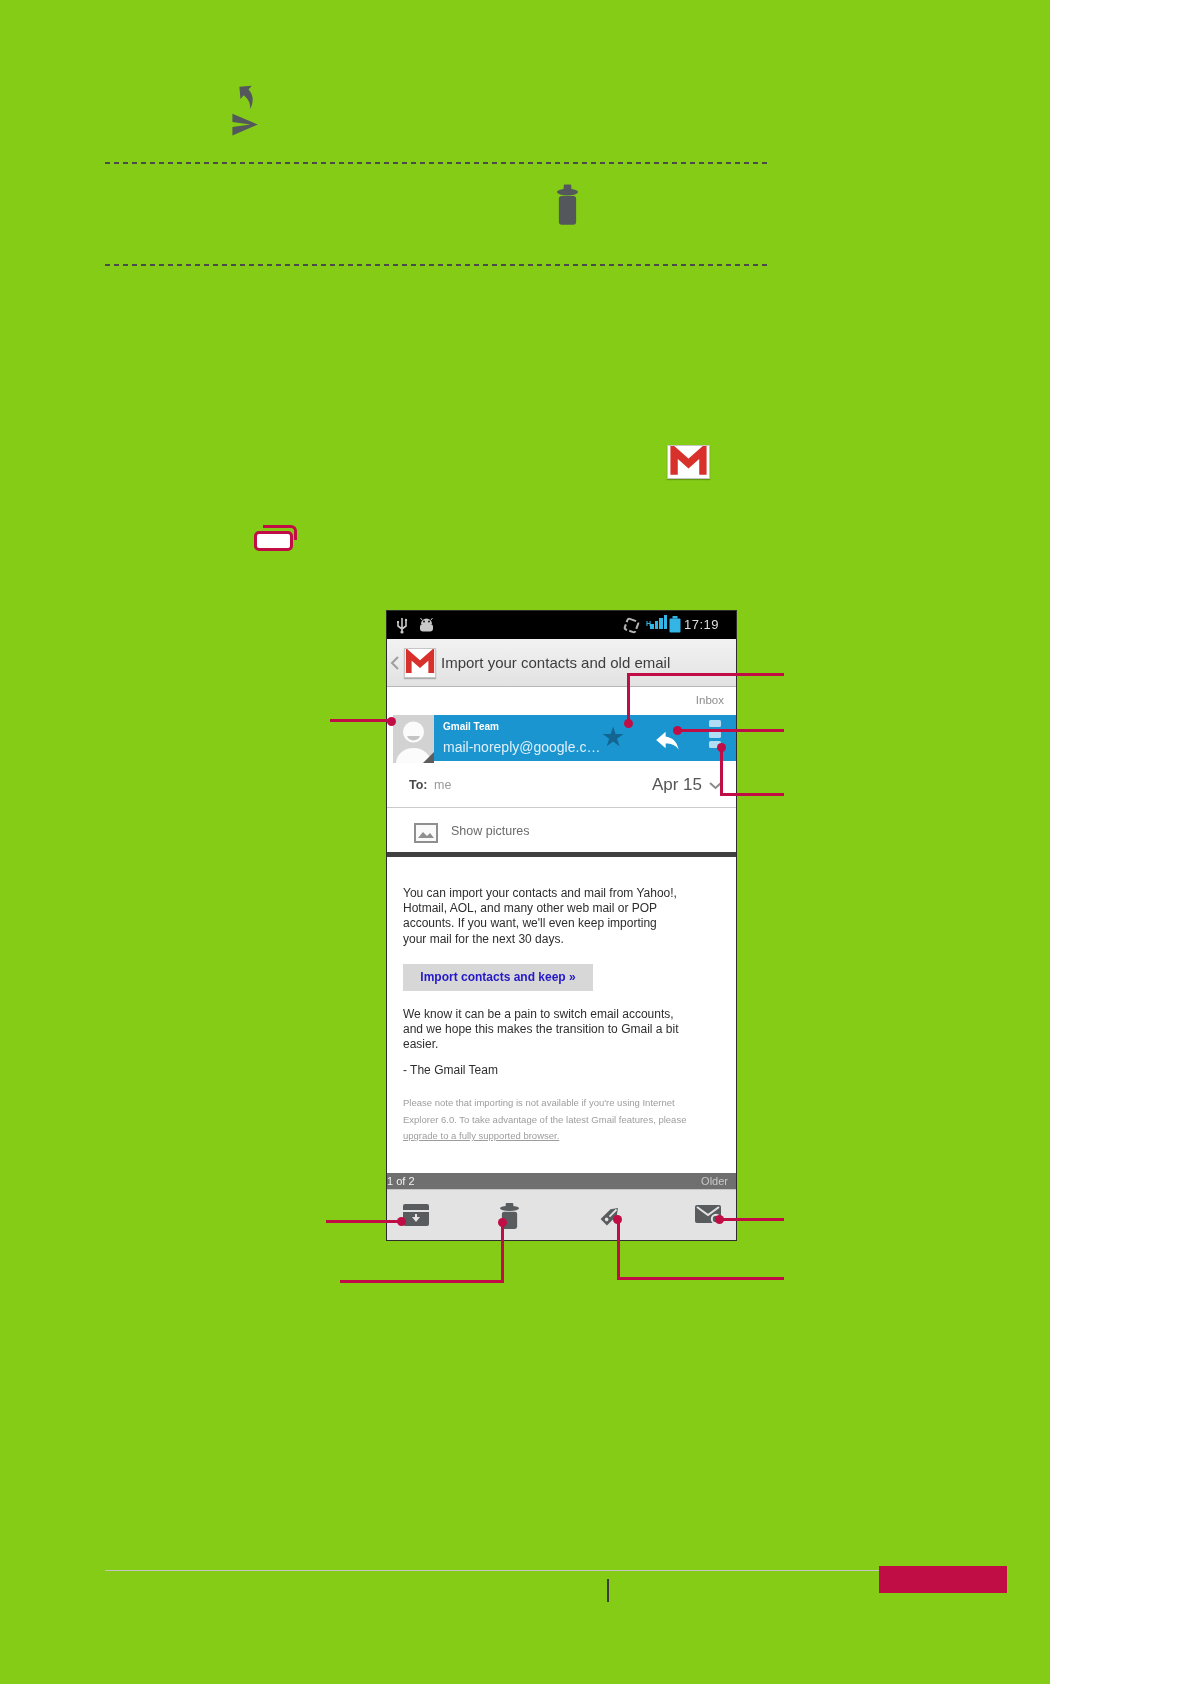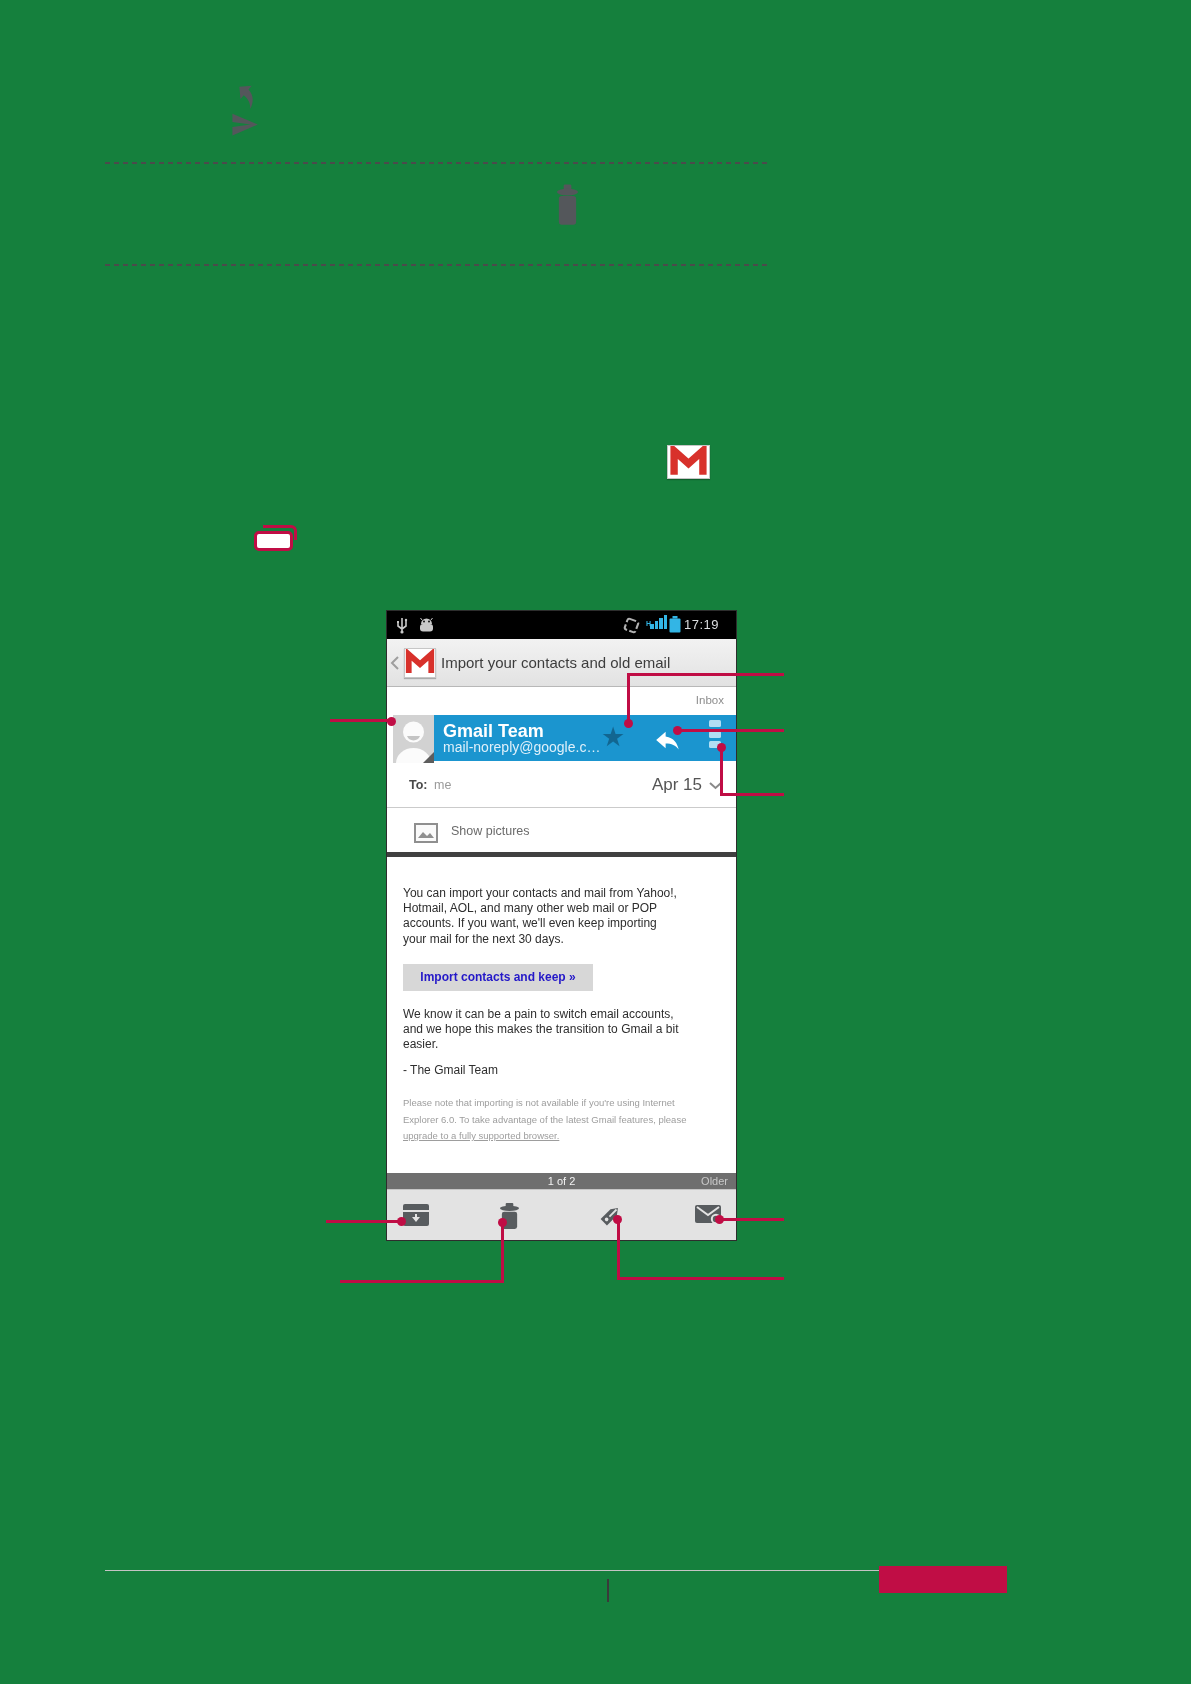--- a/index.html
+++ b/index.html
@@ -1,46 +1,46 @@
 <!DOCTYPE html>
 <html><head>
 <meta charset="utf-8">
 <style>
   html,body{margin:0;padding:0;background:#fff;}
-  #page{position:relative;width:1191px;height:1684px;background:#15803d;overflow:hidden;
+  #page{position:relative;width:1050px;height:1684px;background:#84cc16;overflow:hidden;
         font-family:"Liberation Sans", sans-serif;}
   .abs{position:absolute;}
   .dashed{height:2px;background:repeating-linear-gradient(90deg,#4b4b4b 0 5px,transparent 5px 9px);}
   
   #phone{left:386px;top:610px;width:351px;height:631px;background:#fff;border:1px solid #2d2d2d;
          overflow:hidden;box-sizing:border-box;}
   .statusbar{left:0;top:0;width:100%;height:28px;background:#000;}
   .appheader{left:0;top:28px;width:100%;height:48px;background:linear-gradient(#f2f2f2,#e2e2e2);
              border-bottom:1px solid #b8b8b8;box-sizing:border-box;}
   .apptitle{left:54px;top:0;line-height:47px;font-size:15px;color:#3d3d3d;white-space:nowrap;}
   .inboxrow{left:0;top:76px;width:100%;height:28px;background:#fff;}
   .inboxlabel{right:12px;top:0;line-height:26px;font-size:11.5px;color:#8d8d8d;}
   .senderrow{left:0;top:104px;width:100%;height:48px;}
   .senderblue{left:47px;top:0;width:304px;height:46px;background:#1b95cf;}
-  .sendername{left:56px;top:6px;font-size:18px;font-weight:bold;color:#ffffff;white-space:nowrap;}
+  .sendername{left:56px;top:6px;font-size:10px;font-weight:bold;color:#ffffff;white-space:nowrap;}
   .senderemail{left:56px;top:24px;font-size:14px;color:#dff0fa;white-space:nowrap;text-align:right;}
   .star{left:214px;top:6px;font-size:27px;color:rgba(10,55,84,.5);}
   .torow{left:0;top:152px;width:100%;height:45px;border-bottom:1px solid #cbcbcb;box-sizing:border-box;background:#fff;}
   .tolabel{left:22px;top:0;line-height:44px;font-size:12.5px;color:#4a4a4a;font-weight:bold;}
   .tovalue{left:47px;top:0;line-height:44px;font-size:12.5px;color:#9a9a9a;text-align:center;}
   .daterow{right:34px;top:0;line-height:44px;font-size:17px;color:#555;}
   .picrow{left:0;top:197px;width:100%;height:49px;border-bottom:5px solid #404040;box-sizing:border-box;background:#fff;}
   .piclabel{left:64px;top:0;line-height:47px;font-size:12.5px;color:#6b6b6b;}
   .bodytext{white-space:pre;font-size:12px;line-height:15.2px;color:#2e2e2e;}
   .importbtn{left:16px;top:353px;width:190px;height:27px;background:#d7d7d7;text-align:center;
              line-height:27px;font-size:12px;font-weight:bold;color:#2418c8;cursor:pointer;}
   .notetext{white-space:pre;font-size:9.5px;line-height:16.5px;color:#9d9d9d;}
   .notelink{font-size:9.5px;line-height:16.5px;color:#9d9d9d;text-decoration:underline;cursor:pointer;}
   .pagerbar{left:0;top:562px;width:100%;height:16px;background:#6f6f6f;}
-  .pagerpos{left:0;width:100%;text-align:center;line-height:16px;font-size:11px;color:#f3f3f3;}
+  .pagerpos{left:0;width:100%;line-height:16px;font-size:11px;color:#f3f3f3;}
   .older{right:8px;top:0;line-height:16px;font-size:11px;color:#c9c9c9;}
   .actionbar{left:0;top:578px;width:100%;height:53px;background:#e3e3e3;border-top:1px solid #c6c6c6;box-sizing:border-box;}
   
   .cline{background:#c00d45;}
   .cdot{width:9px;height:9px;border-radius:50%;background:#c00d45;}
   .timetext{font-size:13px;color:#dcdee0;line-height:28px;letter-spacing:.5px;}
   .sigbar{position:absolute;bottom:7px;background:#33b5e5;width:3.5px;}
   .hletter{position:absolute;left:0;top:5px;font-size:7px;font-weight:bold;color:#33b5e5;}
   .ovfbar{width:12px;height:7px;background:rgba(215,240,252,.8);border-radius:1.5px;margin-bottom:3.5px;}
   .cardicon-front{left:254px;top:531px;width:33px;height:14px;border:3px solid #c00d45;border-radius:5px;background:#fff;}

